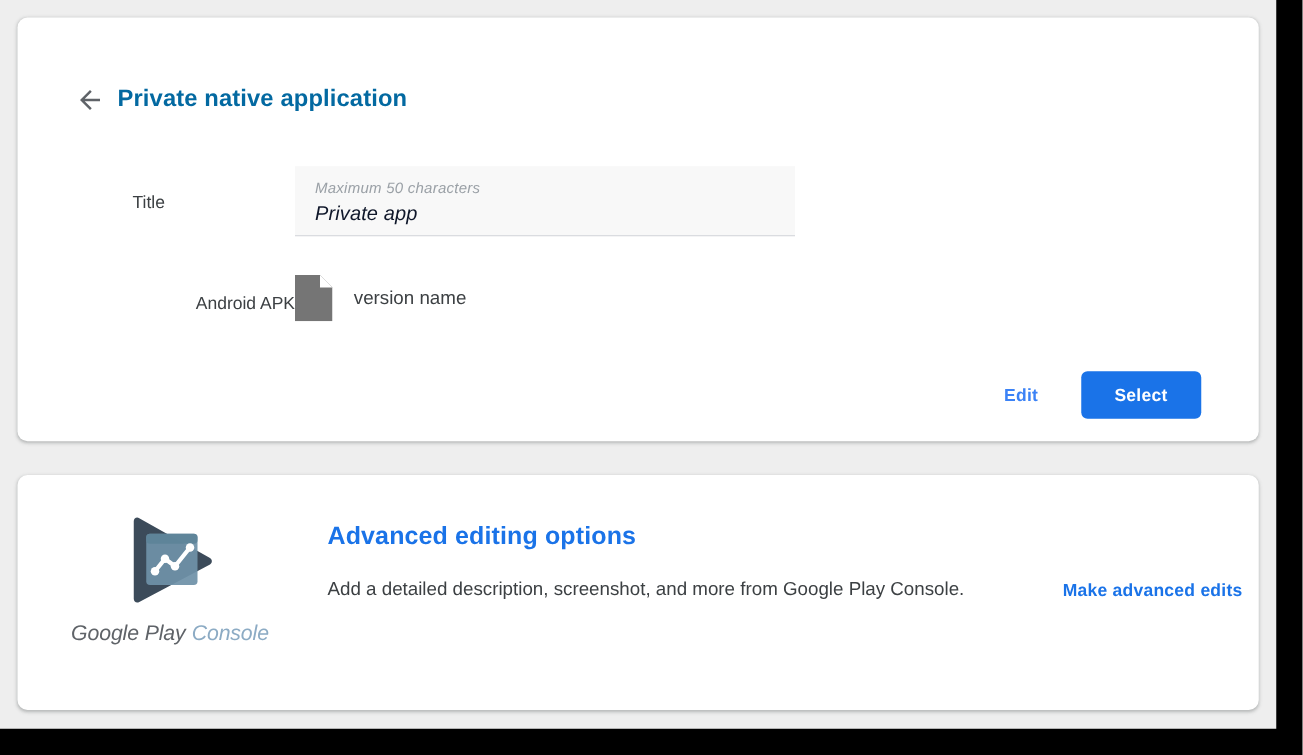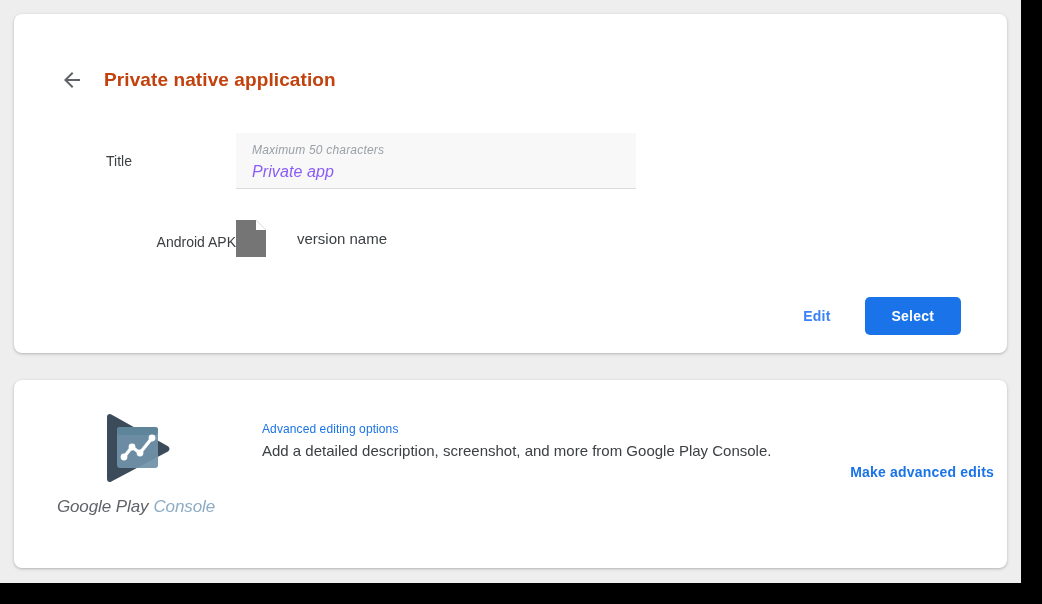--- a/index.html
+++ b/index.html
@@ -63,24 +63,23 @@
     display: flex;
     align-items: center;
     justify-content: center;
     border-radius: 50%;
     cursor: pointer;
     flex: 0 0 auto;
   }
   .back-arrow-btn svg { display: block; }
 
   .page-title {
-    margin-left: 10px;
     font-size: 19px;
     font-weight: bold;
-    color: #c2410c;
+    color: #0369a1;
     letter-spacing: .1px;
     white-space: nowrap;
   }
 
   
   .form-row {
     position: absolute;
     left: 0;
     display: flex;
     align-items: flex-start;
@@ -112,39 +111,39 @@
     font-style: italic;
   }
   .textfield-hint {
     font-size: 12px;
     color: #9aa0a6;
     line-height: 16px;
     letter-spacing: .2px;
   }
   .textfield-value {
     font-size: 16px;
-    color: #8b5cf6;
+    color: #0f172a;
     line-height: 24px;
     margin-top: 2px;
     letter-spacing: .1px;
   }
 
   
   .apk-body {
     display: flex;
     align-items: center;
   }
   .file-icon {
     width: 30px;
     height: 37px;
     flex: 0 0 auto;
     display: block;
   }
   .apk-version {
-    margin-left: 31px;
+    margin-left: 17px;
     font-size: 15px;
     color: #3c4043;
     line-height: 20px;
   }
 
   
   .actions {
     position: absolute;
     right: 46px;
     top: 283px;
@@ -210,29 +209,30 @@
   .wm-google { color: #5f6368; }
   .wm-console { color: #8cabc4; margin-left: 5px; }
 
   .console-text-block {
     position: absolute;
     left: 248px;
     top: 38px;
     width: 560px;
   }
   .console-heading {
-    font-size: 12px;
-    font-weight: normal;
+    font-size: 20px;
+    font-weight: bold;
     color: #1a73e8;
     line-height: 22px;
     letter-spacing: .1px;
     cursor: pointer;
     display: inline-block;
   }
   .console-desc {
+    margin-top: 21px;
     font-size: 15px;
     color: #3c4043;
     line-height: 22px;
   }
 
   .console-link {
     position: absolute;
     right: 13px;
     top: 84px;
     font-size: 14px;

